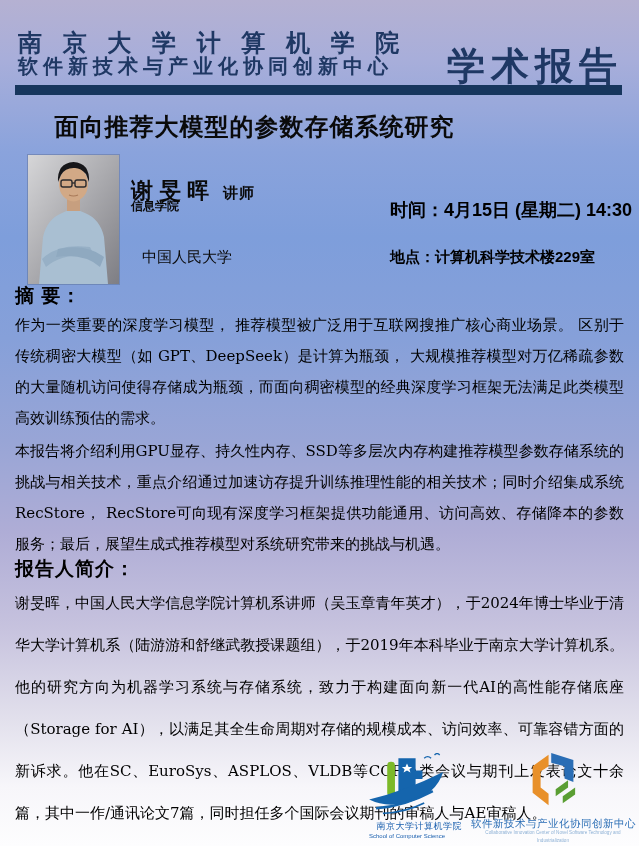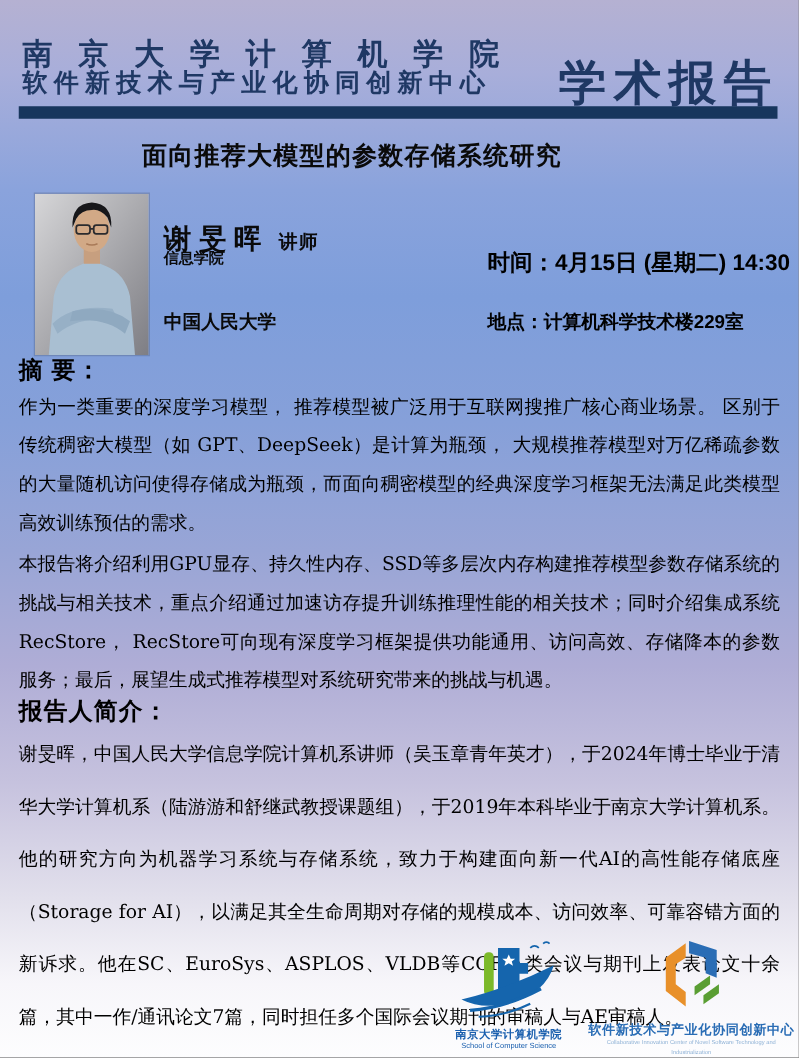--- a/index.html
+++ b/index.html
@@ -10,47 +10,47 @@
       #b5b1d2 0%,#a8aeda 7%,#8aa3dc 18%,#7e9edb 28%,#86a0d9 40%,
       #98a5d6 52%,#afadd6 63%,#c6c2de 74%,#e2e0ec 85%,#f7f6fa 93%,#fdfdfe 100%);
   }
   .abs{position:absolute;}
   
   .org1{left:18px;top:27px;font-size:24px;font-weight:700;color:#1f3864;letter-spacing:7px;white-space:nowrap;}
   .org2{left:18px;top:53px;font-size:20px;font-weight:700;color:#1f3864;letter-spacing:5px;white-space:nowrap;}
   .badge{right:16px;top:41px;font-size:38px;font-weight:800;color:#1f3864;letter-spacing:6px;white-space:nowrap;}
   .rule{left:15px;top:85px;width:607px;height:10px;background:#17365d;}
   
-  .talk-title{left:0;top:111px;width:509px;text-align:center;font-size:20px;font-weight:700;color:#0a0a0a;letter-spacing:1px;padding-left:27px;}
+  .talk-title{left:0;top:111px;width:509px;text-align:center;font-size:24px;font-weight:700;color:#0a0a0a;letter-spacing:1px;}
   
   .photo{left:28px;top:155px;width:91px;height:129px;box-shadow:0 0 0 1px rgba(0,0,0,.15);}
   .name-row{left:131px;top:176px;color:#0a0a0a;white-space:nowrap;}
   .spk-name{font-family:"DejaVu Serif","Liberation Serif",serif;font-size:22px;font-weight:700;letter-spacing:6px;}
   .spk-title{font-size:15px;font-weight:600;margin-left:8px;letter-spacing:1px;}
   .dept{left:131px;top:198px;font-size:12px;font-weight:600;color:#0a0a0a;}
-  .univ{left:131px;top:248px;font-size:15px;font-weight:700;color:#0a0a0a;}
+  .univ{left:142px;top:248px;font-size:15px;font-weight:400;color:#0a0a0a;}
   .meta-time{left:390px;top:198px;font-size:18px;font-weight:700;color:#000;white-space:nowrap;}
   .meta-loc{left:390px;top:248px;font-size:15px;font-weight:700;color:#000;white-space:nowrap;}
   
   .sec-head{left:15px;font-size:19px;font-weight:800;color:#000;letter-spacing:1px;}
   .h-abstract{top:283px;}
   .h-bio{top:556px;}
   .bodytext{
     left:15px;width:609px;color:#000;text-align:justify;
     font-family:"DejaVu Serif","Liberation Serif",serif;
     font-size:15px;line-height:31px;
   }
   .abstract-body{top:310px;}
   .abstract-body p{margin:0 0 2px 0;}
   .bio-body{top:582px;line-height:42px;}
   
   .logo-block{text-align:center;}
   .left-logo{left:352px;top:753px;width:110px;}
   .right-logo{left:470px;top:752px;width:166px;}
-  .logo-cn{font-size:9px;font-weight:700;color:#1a5fae;letter-spacing:.5px;line-height:11px;}
+  .logo-cn{font-size:9px;font-weight:400;color:#1a5fae;letter-spacing:.5px;line-height:11px;text-align:right;}
   .logo-en{font-size:6px;color:#1a5fae;line-height:8px;}
   .right-logo .logo-cn{font-size:10.5px;color:#2a6db5;letter-spacing:.5px;}
   .right-logo .logo-en{font-size:4.6px;color:#8fb2d6;}
 </style>
 </head>
 <body>
 
 <div class="poster">
 
   <div class="abs org1">南 京 大 学 计 算 机 学 院</div>

